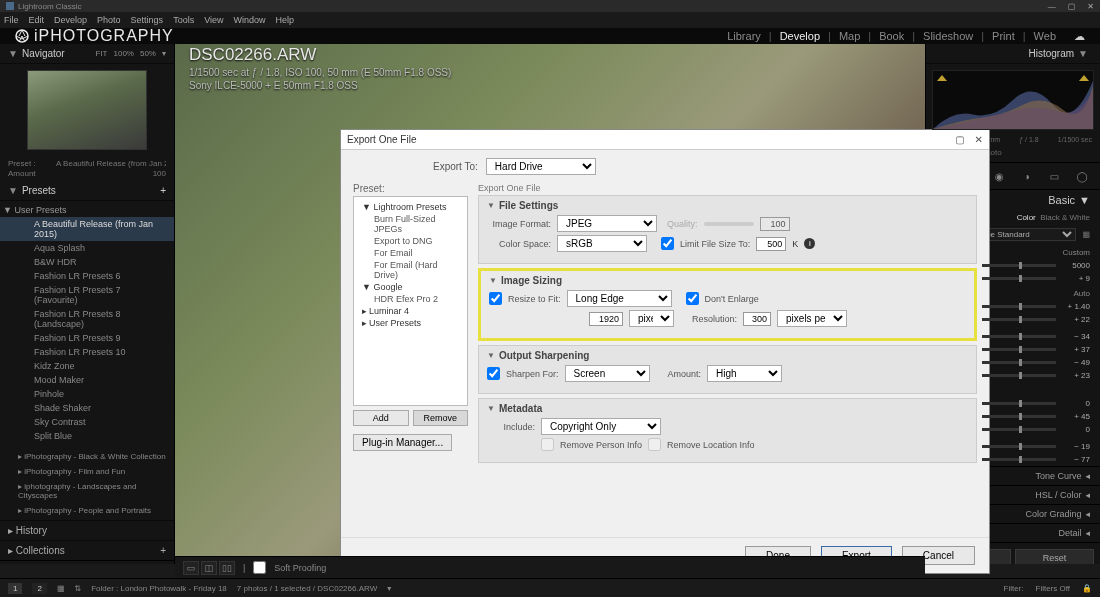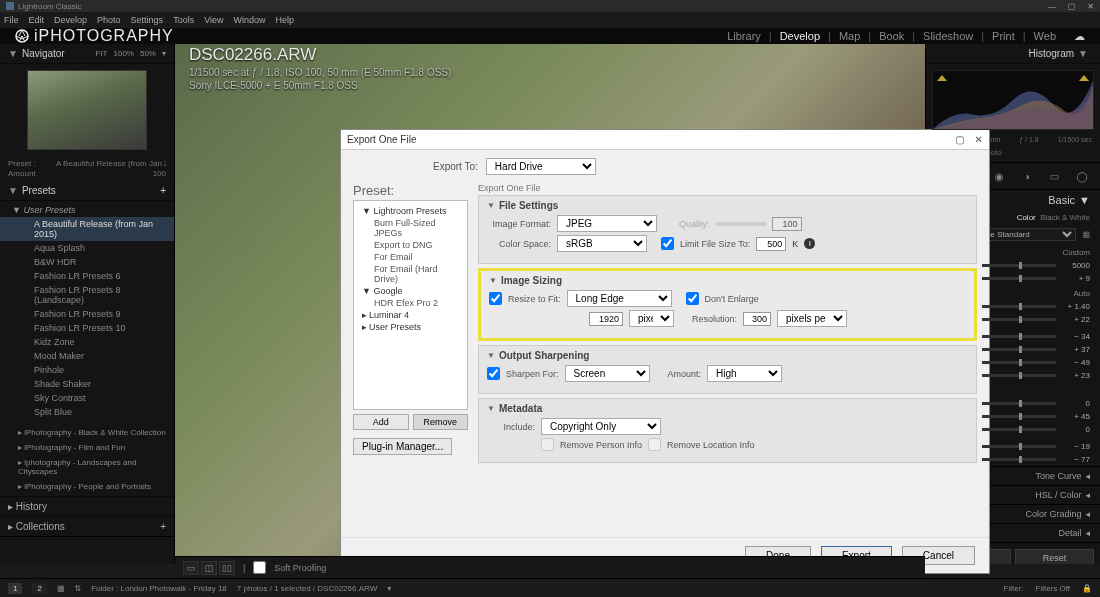--- a/index.html
+++ b/index.html
@@ -31,21 +31,21 @@
 .right-panel { width: 175px; background: #141414; border-left: 1px solid #000; overflow: hidden; }
 
 
 .panel-header { display: flex; align-items: center; padding: 4px 8px; font-size: 10px; color: #ccc; border-bottom: 1px solid #0a0a0a; }
 .panel-header .chev { margin-right: 4px; color: #888; }
 .nav-thumb { margin: 6px auto; width: 120px; height: 80px; background: linear-gradient(160deg, #8a9a7a 0%, #5a6a4a 40%, #3a3a3a 100%); border: 1px solid #333; }
 .preset-info { padding: 2px 8px; font-size: 8px; color: #777; }
 .preset-info .row { display: flex; justify-content: space-between; margin: 1px 0; }
 .presets-list { padding: 2px 0; font-size: 9px; }
 .preset-group { padding: 2px 8px 2px 22px; color: #999; }
-.preset-group.top { padding-left: 12px; font-style: italic; }
+.preset-group.top { padding-left: 3px; }
 .preset-item { padding: 2px 8px 2px 34px; color: #888; }
 .preset-item.selected { background: #2a3a4a; color: #ddd; }
 .preset-collection { padding: 3px 8px 3px 18px; color: #888; font-size: 8px; }
 .panel-section { padding: 4px 8px; font-size: 10px; color: #aaa; border-top: 1px solid #0a0a0a; display:flex; align-items:center; justify-content:space-between;}
 .copy-paste { display: flex; gap: 4px; padding: 6px; border-top:1px solid #000;}
 
 
 .image-info { position: absolute; top: 1px; left: 14px; color: #ddd; text-shadow: 0 1px 2px #000; }
 .image-info h2 { font-size: 17px; font-weight: 400; color: #e8e8e8; }
 .image-info .line { font-size: 10px; color: #bbb; margin-top: 2px; }
@@ -55,21 +55,21 @@
 .dialog { position: absolute; top: 0; left: 0; right: 0; bottom: 0; background: #f0f0f0; border: 1px solid #888; display: flex; flex-direction: column; font-size: 10px; color: #333; }
 .dialog-titlebar { height: 20px; background: #fff; border-bottom: 1px solid #ccc; display: flex; align-items: center; padding: 0 6px; }
 .dialog-titlebar .controls { margin-left: auto; display: flex; gap: 10px; color: #555; }
 .dialog-body { flex: 1; display: flex; flex-direction: column; padding: 8px 12px; }
 .export-to-row { display: flex; align-items: center; gap: 8px; margin-bottom: 8px; padding-left: 80px;}
 .export-to-row label { color: #555; }
 .export-to-row select, .dialog select { background: #fff; border: 1px solid #aaa; font-size: 10px; padding: 1px 4px; }
 .dialog-columns { flex: 1; display: flex; gap: 10px; }
 .dialog-left { width: 115px; }
 .dialog-right { flex: 1; }
-.preset-label { font-size: 13px; color: #666; margin-bottom: 2px; }
+.preset-label { font-size: 10px; color: #666; margin-bottom: 2px; }
 .dlg-preset-tree { background: #fff; border: 1px solid #bbb; height: 210px; padding: 4px; font-size: 9px; overflow: hidden; }
 .dlg-preset-tree .grp { color: #333; padding: 1px 0 1px 4px; }
 .dlg-preset-tree .itm { color: #555; padding: 1px 0 1px 16px; }
 .dlg-btns { display: flex; gap: 4px; margin-top: 4px; }
 .dlg-btns button { flex: 1; background: #e8e8e8; border: 1px solid #aaa; font-size: 9px; padding: 2px; }
 .dlg-btns button.remove { background: #d8d8d8; }
 .section-box { background: #e4e4e4; border: 1px solid #ccc; margin-bottom: 4px; padding: 4px 8px 8px; }
 .section-box.highlight { border: 3px solid #e8e040; background: #eaeaea; }
 .section-title { font-weight: bold; color: #444; font-size: 10px; display: flex; align-items: center; gap: 4px; margin-bottom: 4px; }
 .section-title .tri { color: #666; font-size: 8px; }
@@ -196,20 +196,21 @@
       <span class="chev">▼</span>
       <span>Presets</span>
       <span style="margin-left:auto;">+</span>
     </div>
     <div class="presets-list">
       <div class="preset-group top">▼ <span>User Presets</span></div>
       <div class="preset-item selected">A Beautiful Release (from Jan 2015)</div>
       <div class="preset-item">Aqua Splash</div>
       <div class="preset-item">B&amp;W HDR</div>
       <div class="preset-item">Fashion LR Presets 6</div>
+      <div class="preset-item">Fashion LR Presets 7 (Favourite)</div>
       <div class="preset-item">Fashion LR Presets 8 (Landscape)</div>
       <div class="preset-item">Fashion LR Presets 9</div>
       <div class="preset-item">Fashion LR Presets 10</div>
       <div class="preset-item">Kidz Zone</div>
       <div class="preset-item">Mood Maker</div>
       <div class="preset-item">Pinhole</div>
       <div class="preset-item">Shade Shaker</div>
       <div class="preset-item">Sky Contrast</div>
       <div class="preset-item">Split Blue</div>
       <div style="height:6px"></div>
@@ -278,21 +279,21 @@
               <div class="panels-subtitle">Export One File</div>
 
               <div class="section-box">
                 <div class="section-title">
                     <span class="tri">▼</span>
                     <span>File Settings</span>
                   </div>
                 <div class="form-row">
                   <label class="fixed">Image Format:</label>
                   <select style="width:100px;"><option>JPEG</option></select>
-                  <label style="margin-left:16px;color:#aaa;">Quality:</label>
+                  <label style="margin-left:4px;color:#aaa;">Quality:</label>
                   <div class="slider"></div>
                   <input type="text" style="width: 30px;" disabled="" value="100">
                 </div>
                 <div class="form-row">
                   <label class="fixed">Color Space:</label>
                   <select style="width:90px;"><option>sRGB</option></select>
                   <input type="checkbox" checked="" style="margin-left: 8px;">
                   <label>Limit File Size To:</label>
                   <input type="text" style="width: 30px;" value="500">
                   <span>K</span>

